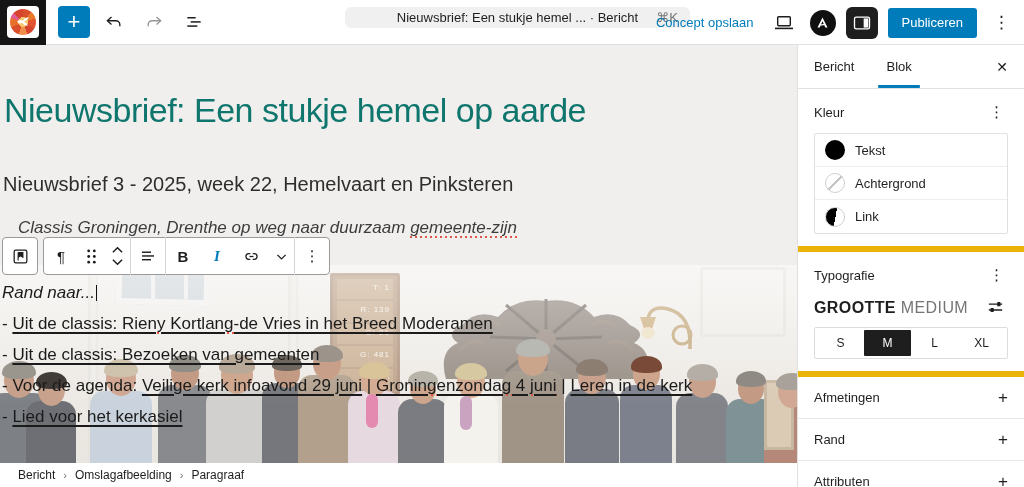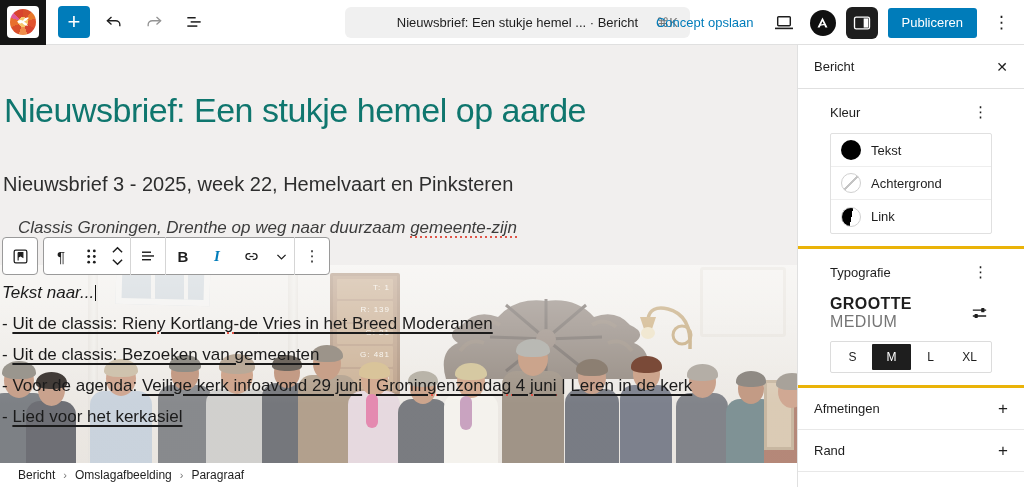--- a/index.html
+++ b/index.html
@@ -10,21 +10,21 @@
   .header { position:absolute; top:0; left:0; width:1024px; height:45px; background:#fff; border-bottom:1px solid #e0e0e0; display:flex; align-items:center; z-index:30; }
   .logo-box { width:46px; height:45px; background:#151515; display:flex; align-items:center; justify-content:center; cursor:pointer; }
   .logo-tile { width:32px; height:32px; background:#fff; border-radius:4px; display:flex; align-items:center; justify-content:center; }
   .logo-circle { width:26px; height:26px; border-radius:50%; position:relative;
       background:
         radial-gradient(circle at 50% 50%, #f6c66a 0 26%, rgba(0,0,0,0) 27%),
         conic-gradient(#d94f2b 0 40deg,#e8782a 40deg 75deg,#e2542f 75deg 120deg,#d8432e 120deg 160deg,#ef8d4a 160deg 200deg,#d94f2b 200deg 245deg,#e8702d 245deg 290deg,#e05a96 290deg 315deg,#d8432e 315deg 360deg); }
   .logo-dove { position:absolute; left:50%; top:50%; transform:translate(-50%,-52%); }
   .inserter-btn { width:32px; height:32px; margin-left:12px; border:none; border-radius:4px; background:var(--accent); color:#fff; font-size:22px; line-height:30px; cursor:pointer; }
   .hbtn { width:32px; height:36px; background:none; border:none; display:flex; align-items:center; justify-content:center; cursor:pointer; margin-left:8px; }
-  .cmdbar { position:absolute; left:345px; top:7px; width:345px; height:31px; background:#f0f0f0; border:none; border-radius:6px; display:flex; align-items:center; justify-content:center; font-size:13px; color:#1e1e1e; cursor:pointer; }
+  .cmdbar { position:absolute; left:345px; top:7px; width:345px; height:21px; background:#f0f0f0; border:none; border-radius:6px; display:flex; align-items:center; justify-content:center; font-size:13px; color:#1e1e1e; cursor:pointer; }
   .cmdbar .shortcut { position:absolute; right:12px; color:#757575; font-size:13px; }
   .header-right { position:absolute; right:8px; top:0; height:45px; display:flex; align-items:center; gap:10px; }
   .save-draft { background:none; border:none; color:var(--accent); font-size:13px; cursor:pointer; padding:6px 4px; }
   .seo-btn { width:26px; height:26px; border-radius:50%; background:#101010; border:none; display:flex; align-items:center; justify-content:center; cursor:pointer; }
   .panel-toggle { width:32px; height:32px; border-radius:6px; background:#1e1e1e; border:none; display:flex; align-items:center; justify-content:center; cursor:pointer; }
   .publish-btn { height:30px; padding:0 14px; background:var(--accent); color:#fff; border:none; border-radius:3px; font-size:13px; cursor:pointer; }
   .kebab { background:none; border:none; font-size:17px; color:#1e1e1e; cursor:pointer; padding:4px 6px; letter-spacing:0; }
 
   
   .canvas { position:absolute; top:45px; left:0; width:797px; height:418px; background:#f1efee; overflow:hidden; }
@@ -71,21 +71,21 @@
   .bc-item { background:none; border:none; font-size:12px; color:#1e1e1e; cursor:pointer; }
   .bc-sep { color:#757575; font-size:11px; }
 
   
   .sidebar { position:absolute; top:45px; right:0; width:227px; height:442px; background:#fff; border-left:1px solid #e0e0e0; z-index:28; }
   .sb-tabs { height:44px; border-bottom:1px solid #e0e0e0; display:flex; align-items:stretch; position:relative; }
   .sb-tab { background:none; border:none; font-size:13px; color:#1e1e1e; padding:0 16px; cursor:pointer; position:relative; }
   .sb-tab.active { font-weight:500; }
   .sb-tab.active::after { content:""; position:absolute; left:8px; right:8px; bottom:0; height:3px; background:var(--accent); border-radius:1px; }
   .sb-close { position:absolute; right:8px; top:8px; width:28px; height:28px; background:none; border:none; font-size:14px; color:#1e1e1e; cursor:pointer; }
-  .sb-section { padding:12px 32px; border-bottom:3px solid #eab308; }
+  .sb-section { padding:12px 16px; border-bottom:6px solid #eab308; }
   .sb-head { display:flex; align-items:center; justify-content:space-between; height:22px; }
   .sb-title { font-size:13px; font-weight:500; color:#1e1e1e; }
   .sb-kebab { background:none; border:none; font-size:15px; color:#1e1e1e; cursor:pointer; padding:2px 4px; }
   .color-box { margin-top:10px; border:1px solid #e0e0e0; border-radius:2px; }
   .color-row { height:33px; display:flex; align-items:center; gap:10px; padding:0 10px; border-bottom:1px solid #eee; cursor:pointer;text-align:right; }
   .color-row:last-child { border-bottom:none; }
   .swatch { width:20px; height:20px; border-radius:50%; flex:0 0 auto; }
   .swatch.text { background:#000; }
   .swatch.none { background:#fff; border:1px solid #d0d0d0; position:relative; background-image:linear-gradient(135deg, transparent 45%, #c4c4c4 45% 55%, transparent 55%); }
   .swatch.half { background:linear-gradient(100deg,#000 52%,#fff 52%); border:1px solid #d0d0d0; }
@@ -276,21 +276,21 @@
         </div>
       <div class="person" style="left:764px; --hw:28px; --bw:56px; --bh:60px; --skin:#d0a893; --hair:#a8a29a; --coat:#8e4a33">
           <div class="p-head"></div>
           <div class="p-body"></div>
         </div>
       <div class="doorframe"></div>
       <div class="wash"></div>
     </div>
 
     <div class="cover-text">
-      <div class="cover-line snel"><span>Tekst naar...</span><span class="caret"></span></div>
+      <div class="cover-line snel"><span>Rand naar...</span><span class="caret"></span></div>
       <div class="cover-line"><span>- </span><a class="cover-link"><span>Uit de classis: </span><span class="sq">Rieny Kortlang-de</span><span> Vries in het Breed Moderamen</span></a></div>
       <div class="cover-line"><span>- </span><a class="cover-link">Uit de classis: Bezoeken van gemeenten</a></div>
       <div class="cover-line"><span>- Voor de agenda: </span><a class="cover-link">Veilige kerk infoavond 29 juni</a><span> | </span><a class="cover-link sq">Groningenzondag 4 juni</a><span> | </span><a class="cover-link">Leren in de kerk</a></div>
       <div class="cover-line"><span>- </span><a class="cover-link">Lied voor het kerkasiel</a></div>
     </div>
   </div>
 
   <div class="block-toolbar">
     <div class="bt-box">
       <button class="bt-btn">
@@ -361,20 +361,21 @@
   <button class="bc-item">Bericht</button>
   <span class="bc-sep">›</span>
   <button class="bc-item">Omslagafbeelding</button>
   <span class="bc-sep">›</span>
   <span class="bc-item">Paragraaf</span>
 </div>
 
 <div class="sidebar">
   <div class="sb-tabs">
     <button class="sb-tab">Bericht</button>
+    <button class="sb-tab active">Blok</button>
     <button class="sb-close"><span>✕</span></button>
   </div>
 
   <div class="sb-section">
     <div class="sb-head">
       <span class="sb-title">Kleur</span>
       <button class="sb-kebab"><span>⋮</span></button>
     </div>
     <div class="color-box">
       <div class="color-row">

